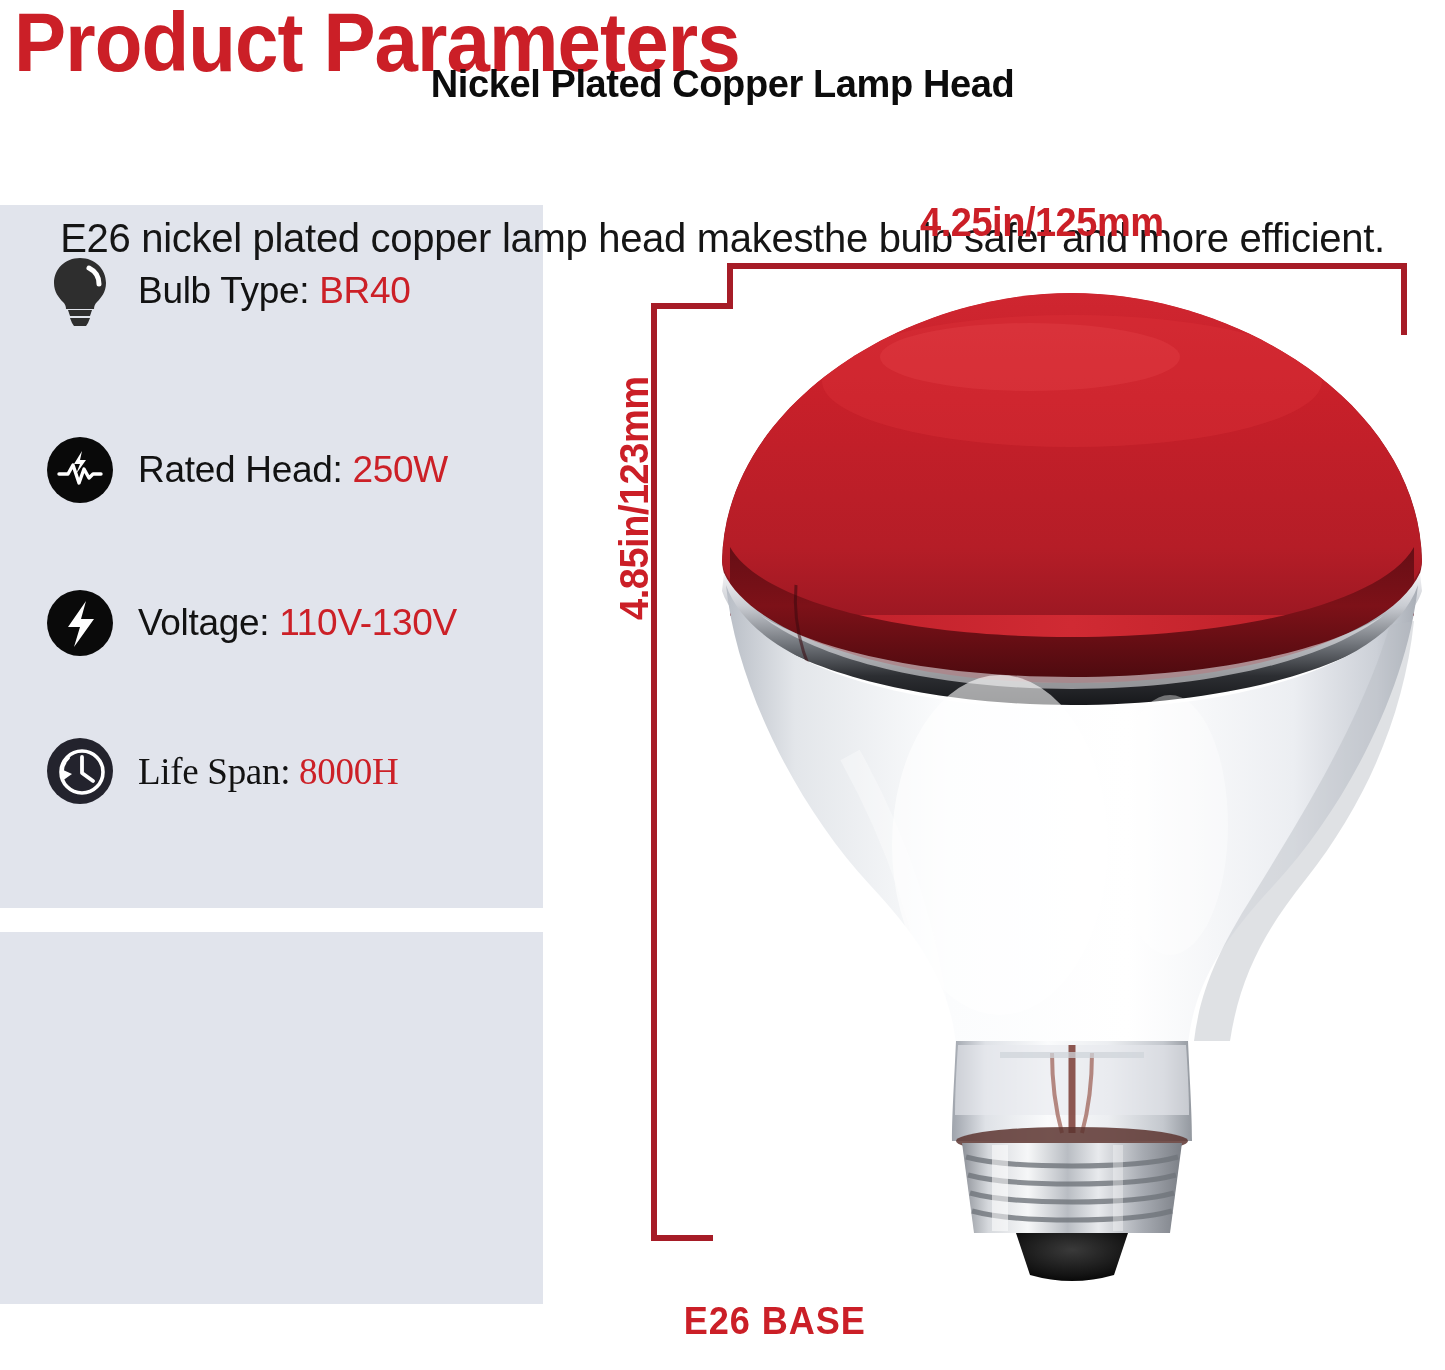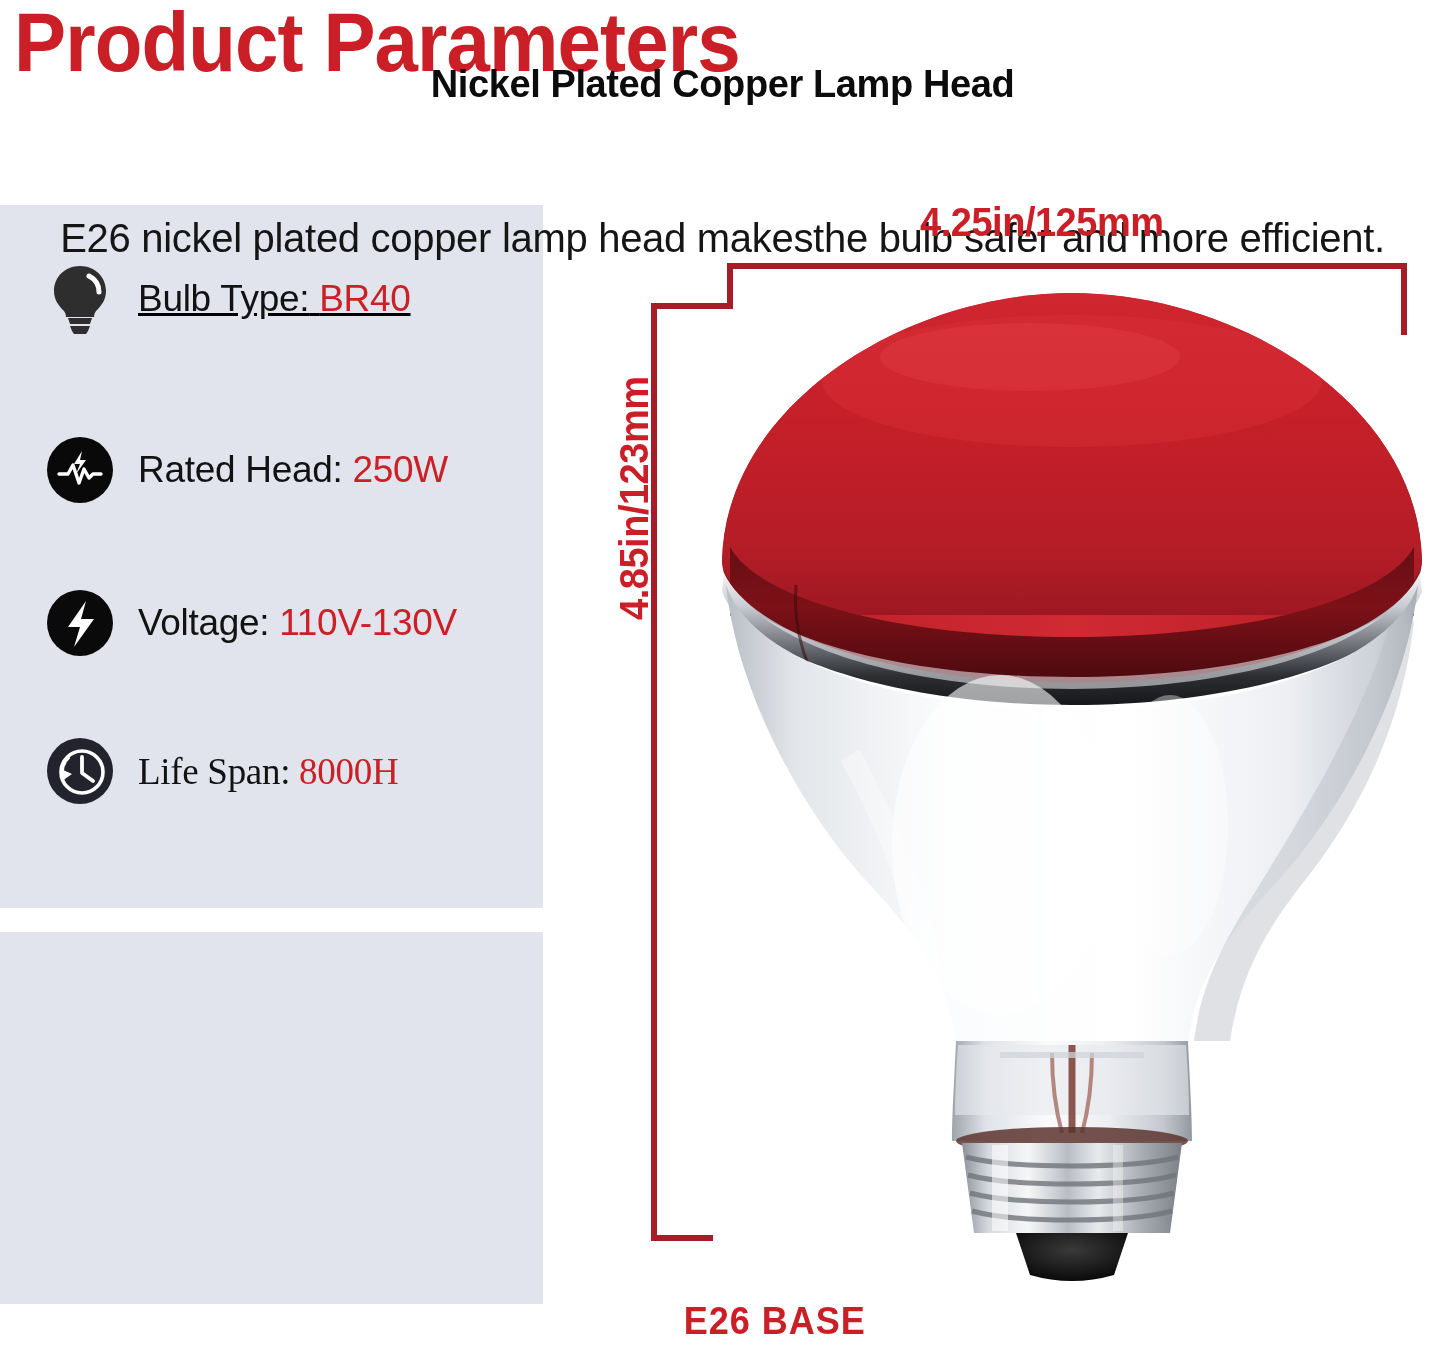--- a/index.html
+++ b/index.html
@@ -33,21 +33,21 @@
     width:543px; height:703px;
     background:#e1e4ec;
   }
   .spec-row{
     position:absolute;
     left:44px;
     display:flex;
     align-items:center;
     height:70px;
   }
-  .spec-row.r1{top:264px;text-decoration:underline;}
+  .spec-row.r1{top:256px;}
   .spec-row.r2{top:435px;}
   .spec-row.r3{top:588px;}
   .spec-row.r4{top:736px;font-family:Liberation Serif, serif;}
 
   .icon-wrap{
     width:72px;height:72px;
     flex:0 0 72px;
     display:flex;align-items:center;justify-content:center;
   }
   .spec-text{

